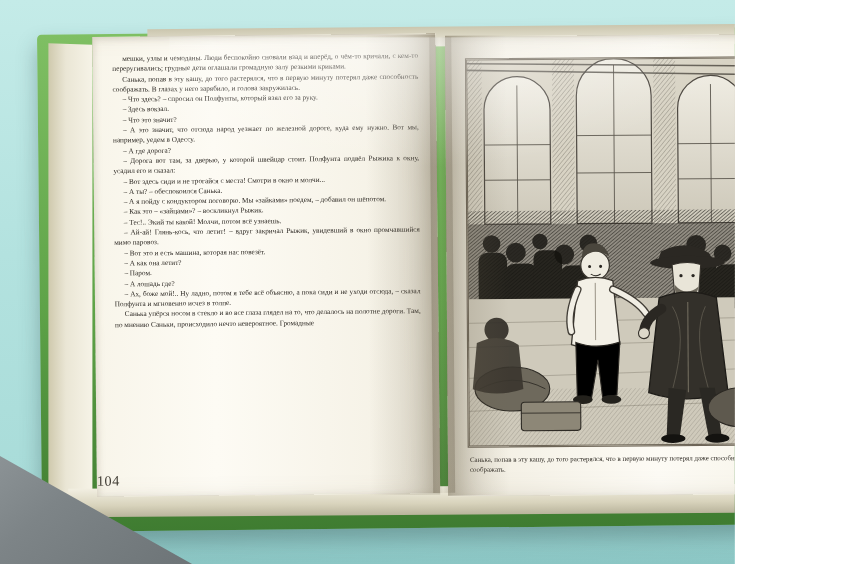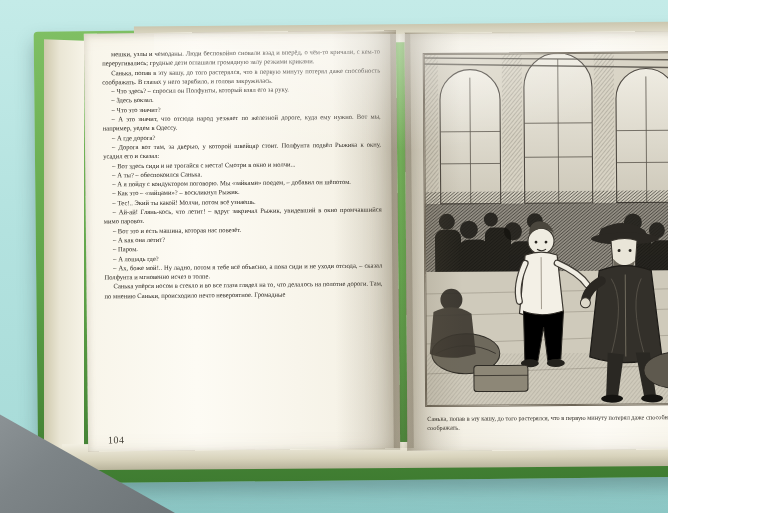--- a/index.html
+++ b/index.html
@@ -154,23 +154,23 @@
     text-align: justify;
   }
   .text-col p {
     margin: 0;
   }
   .text-col p.ind {
     text-indent: 9px;
   }
   .folio {
     position: absolute;
-    left: 20px;
+    left: 0;
     bottom: 6px;
-    font-size: 10px;
+    font-size: 13px;
     color: #433f37;
     letter-spacing: 0.5px;
   }
 
   
   .plate {
     position: absolute;
     left: 18px;
     top: 20px;
     width: 282px;

